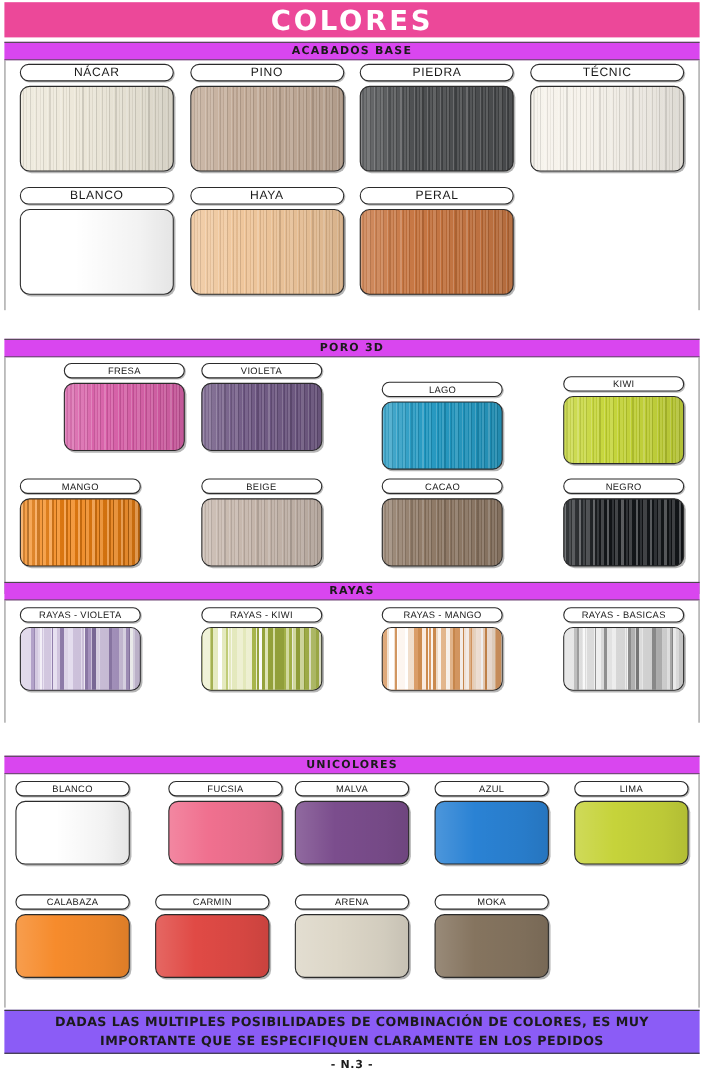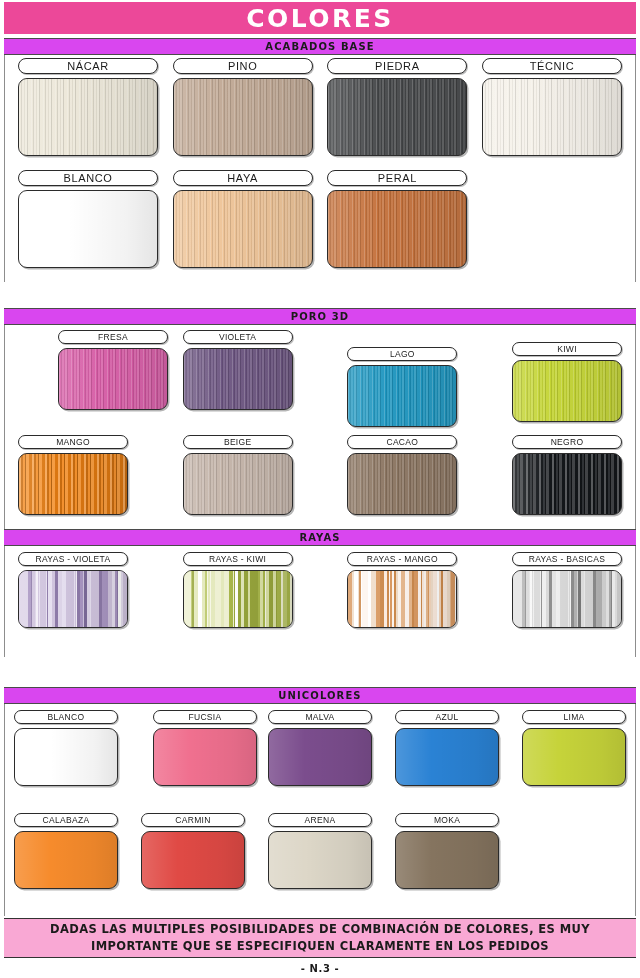--- a/index.html
+++ b/index.html
@@ -101,21 +101,21 @@
   }
   .grain-none .tex{background:none;}
   .sheen{
     position:absolute;inset:0;
     background:linear-gradient(90deg,rgba(255,255,255,.16),rgba(255,255,255,0) 35%,rgba(0,0,0,.05) 78%,rgba(0,0,0,.10));
   }
 
   
   .footer-box{
     position:absolute;left:4px;width:632px;
-    background:#f9a8d4;
+    background:#8b5cf6;
     border-top:1.5px solid #333;
     border-bottom:1.5px solid #333;
     box-sizing:border-box;
     display:flex;flex-direction:column;align-items:center;justify-content:center;
   }
   .footer-box .fline{
     font-family:"DejaVu Sans", sans-serif;
     font-weight:bold;font-size:11.5px;color:#1b1b1b;letter-spacing:.4px;
     line-height:17px;text-align:center;
   }

